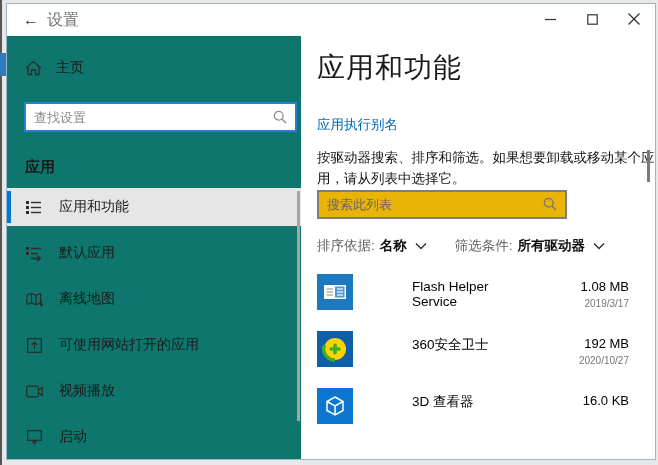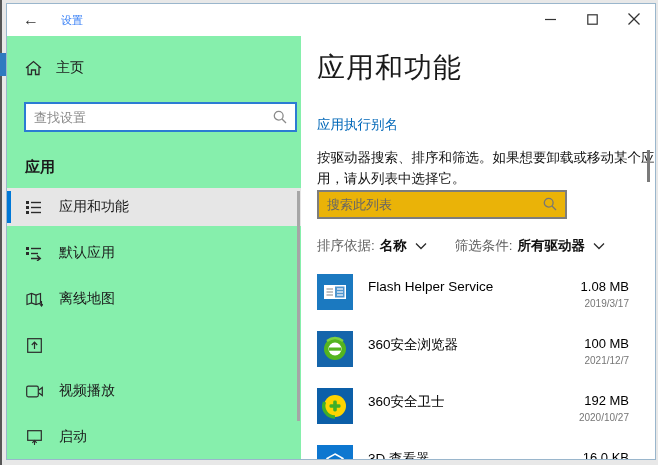--- a/index.html
+++ b/index.html
@@ -16,30 +16,30 @@
 
   .window {
     position:absolute; left:6px; top:3px; width:650px; height:457px;
     background:#ffffff; border:1px solid #9ab6cc;
     display:flex; flex-direction:column; overflow:hidden;
   }
 
   
   .titlebar { height:32px; flex:0 0 auto; display:flex; align-items:center; position:relative; background:#ffffff; }
   .back-btn { width:32px; height:24px; margin-left:8px; display:flex; align-items:center; justify-content:center; font-size:16px; color:#333; cursor:pointer; }
-  .win-title { font-size:11px; margin-left:14px; color:#3b82f6; }
+  .win-title { font-size:16px; color:#737373; }
   .win-controls { position:absolute; right:0; top:0; height:32px; display:flex; }
   .win-btn { width:42px; height:30px; display:flex; align-items:center; justify-content:center; }
   .win-btn svg { display:block; }
 
   
   .app-body { flex:1; display:flex; overflow:hidden; position:relative; }
 
   
-  .sidebar { width:294px; flex:0 0 auto; background:#86efac; position:relative; overflow:hidden; }
+  .sidebar { width:294px; flex:0 0 auto; background:#0f766e; position:relative; overflow:hidden; }
   .home-row { margin:22px 0 0 18px; display:flex; align-items:center; gap:14px; height:20px; font-size:14px; cursor:pointer; }
   .sb-search { margin:24px 4px 0 17px; height:30px; border:2px solid #2b7cd3; background:#fff; display:flex; align-items:center; padding:0 8px;gap:12px; }
   .sb-search input { flex:1; border:none; outline:none; font-size:13px; color:#333; background:transparent; font-family:inherit; }
   .sb-search input::placeholder { color:#8a8a8a; }
   .section-label { margin:26px 0 0 18px; font-size:15px; font-weight:bold; height:18px; }
   .nav { margin-top:12px; }
   .nav-item { height:38px; margin-bottom:8px; display:flex; align-items:center; gap:16px; padding-left:18px; font-size:14px; position:relative; cursor:pointer; }
   .nav-item.selected { background:#e6e6e6; }
   .nav-item.selected::before { content:""; position:absolute; left:0; top:3px; bottom:3px; width:4px; background:#0078d7; }
   .nav-item .nicon { width:18px; display:flex; justify-content:center; }
@@ -52,21 +52,21 @@
   .desc { margin-top:14px; width:338px; font-size:13.5px; line-height:1.55; color:#111; }
   .main-search { margin-top:0; width:250px; height:29px; border:2px solid #7d7d7d; background:#eab308; display:flex; align-items:center; padding:0 8px; }
   .main-search input { flex:1; border:none; outline:none; font-size:13px; color:#333; background:transparent; font-family:inherit; }
   .main-search input::placeholder { color:#666; }
   .sort-row { margin-top:18px; display:flex; align-items:center; font-size:13.5px; color:#5e5e5e; }
   .sort-row .value { color:#111; font-weight:bold; margin-left:5px; }
   .chev { margin-left:8px; display:inline-flex; }
   .filter-group { margin-left:28px; display:flex; align-items:center; }
 
   .app-list { margin-top:16px; width:312px; }
-  .app-row { height:57px; display:flex; align-items:flex-start; cursor:pointer; }
+  .app-row { height:57px; display:flex; align-items:flex-start; cursor:pointer;gap:44px; }
   .app-icon { width:36px; height:36px; flex:0 0 auto; margin-top:3px; }
   .app-icon svg { display:block; }
   .app-name { flex:1; margin-left:15px; font-size:13.5px; padding-top:8px; color:#000; }
   .app-meta { text-align:right; padding-top:8px; }
   .app-size { font-size:13px; color:#000; }
   .app-date { font-size:10px; color:#767676; margin-top:4px; }
   .row4 .cols { display:flex; flex:1; }
   .main-scroll { position:absolute; right:5px; top:114px; width:3px; height:32px; background:#7a7a7a; }
 </style>
 </head>
@@ -159,20 +159,21 @@
           </span>
           <span>离线地图</span>
         </div>
         <div class="nav-item">
           <span class="nicon">
             <svg width="15" height="15" viewBox="0 0 15 15">
               <rect x="0.7" y="0.7" width="13.6" height="13.6" fill="none" stroke="#2b2b2b" stroke-width="1.2"></rect>
               <path d="M7.5 11 V4.5 M4.8 7 L7.5 4.2 L10.2 7" fill="none" stroke="#2b2b2b" stroke-width="1.2"></path>
             </svg>
           </span>
+          <span>可使用网站打开的应用</span>
         </div>
         <div class="nav-item">
           <span class="nicon">
             <svg width="17" height="13" viewBox="0 0 17 13">
               <rect x="0.7" y="1.2" width="11.6" height="10.6" rx="1.5" fill="none" stroke="#2b2b2b" stroke-width="1.2"></rect>
               <path d="M13 5 L16.3 2.5 V10.5 L13 8" fill="none" stroke="#2b2b2b" stroke-width="1.2"></path>
             </svg>
           </span>
           <span>视频播放</span>
         </div>
@@ -237,36 +238,20 @@
               <line x1="20" y1="21" x2="26" y2="21" stroke="#ffffff" stroke-width="1.2"></line>
             </svg>
           </div>
           <div class="app-name">Flash Helper Service</div>
           <div class="app-meta">
             <div class="app-size">1.08 MB</div>
             <div class="app-date">2019/3/17</div>
           </div>
         </div>
 
-        <div class="app-row">
-          <div class="app-icon">
-            <svg width="36" height="36" viewBox="0 0 36 36">
-              <rect width="36" height="36" fill="#1565ab"></rect>
-              <circle cx="18" cy="18" r="11" fill="#54b41f"></circle>
-              <circle cx="18" cy="18" r="6.5" fill="#ffffff"></circle>
-              <rect x="12" y="16.5" width="12" height="3.2" fill="#54b41f"></rect>
-              <path d="M10 10 Q18 4 26 10" fill="none" stroke="#7ed141" stroke-width="2.2"></path>
-            </svg>
-          </div>
-          <div class="app-name">360安全浏览器</div>
-          <div class="app-meta">
-            <div class="app-size">100 MB</div>
-            <div class="app-date">2021/12/7</div>
-          </div>
-        </div>
 
         <div class="app-row">
           <div class="app-icon">
             <svg width="36" height="36" viewBox="0 0 36 36">
               <rect width="36" height="36" fill="#0c5fa8"></rect>
               <circle cx="18" cy="18" r="11" fill="#ffd400"></circle>
               <path d="M7.5 14 A11 11 0 0 0 18 29" fill="none" stroke="#3fae29" stroke-width="3.4"></path>
               <rect x="12.5" y="16.2" width="11" height="3.6" rx="1.4" fill="#3fae29"></rect>
               <rect x="16.2" y="12.5" width="3.6" height="11" rx="1.4" fill="#3fae29"></rect>
             </svg>

